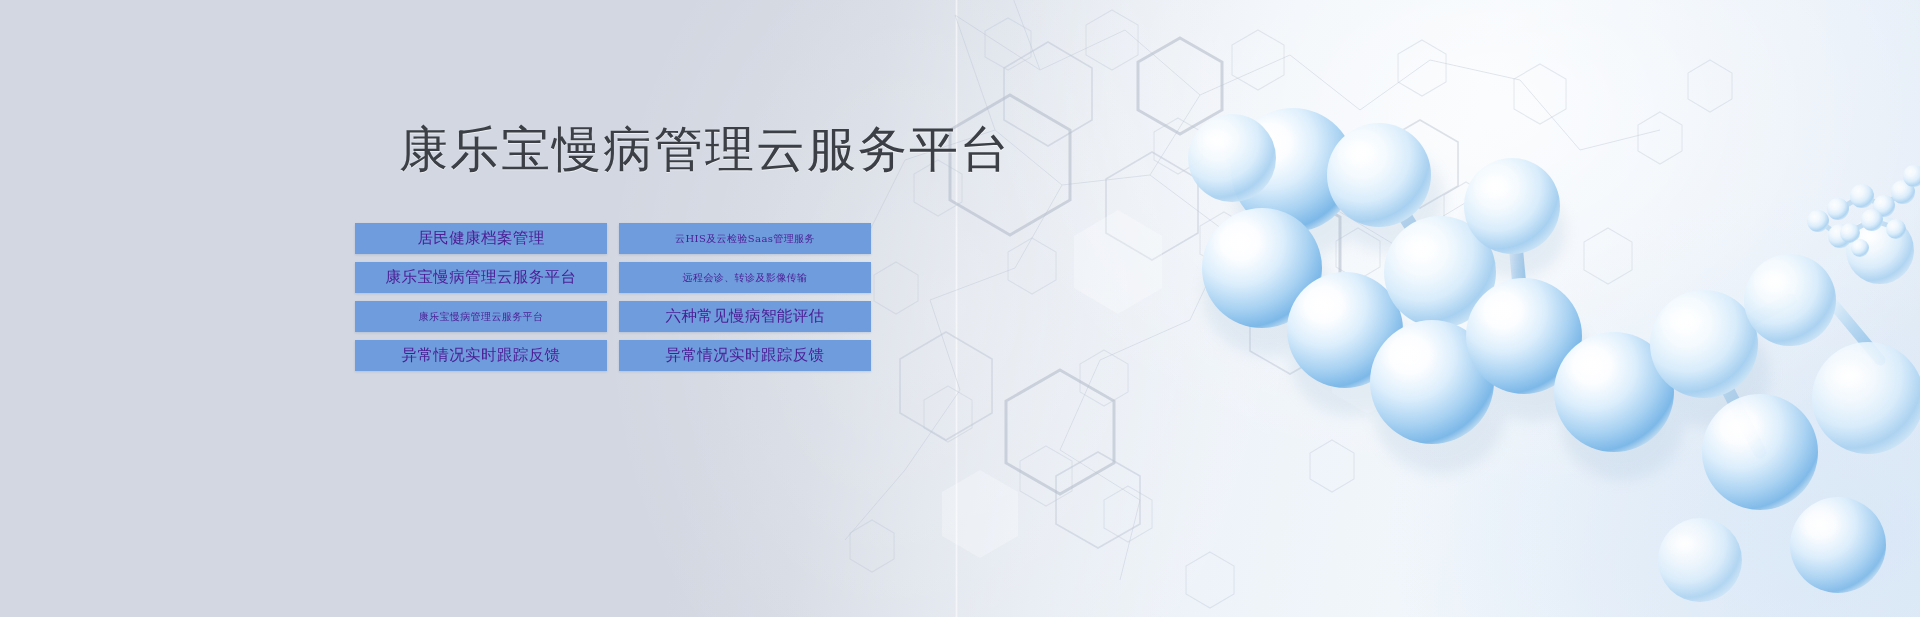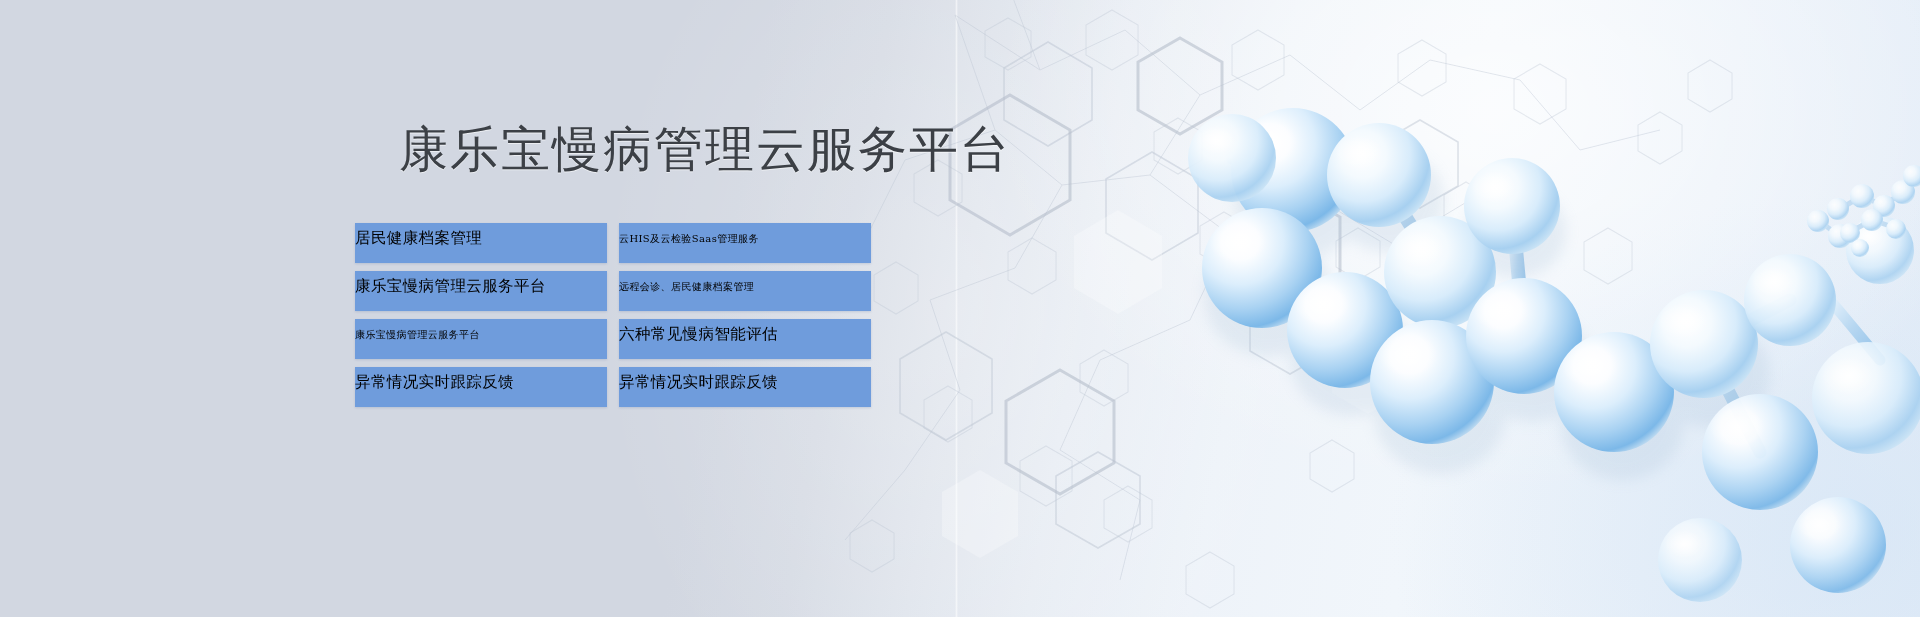--- a/index.html
+++ b/index.html
@@ -48,22 +48,22 @@
     font-family:Liberation Mono, monospace;
     text-shadow:0 1px 0 rgba(255,255,255,.55);
     margin-left:44px;
   }
   .grid{
     margin-top:42px;display:grid;
     grid-template-columns:252px 252px;
     gap:8px 12px;width:516px;
   }
   .chip{
-    height:40px;line-height:31px;text-align:left;
-    background:#6f9cdc;color:#000000;
+    height:31px;line-height:31px;text-align:center;
+    background:#6f9cdc;color:#4c1d95;
     font-size:15.5px;letter-spacing:.4px;
     font-family:"DejaVu Serif","Liberation Serif",serif;
     white-space:nowrap;overflow:hidden;
     box-shadow:0 1px 2px rgba(90,120,165,.22);
     user-select:none;
   }
   .chip.wide{font-size:10px;}
 </style>
 </head>
 <body>
@@ -298,21 +298,21 @@
 
   <div class="content">
 
     <div class="title">康乐宝慢病管理云服务平台</div>
 
     <div class="grid">
       <div class="chip">居民健康档案管理</div>
       <div class="chip wide">云HIS及云检验Saas管理服务</div>
 
       <div class="chip">康乐宝慢病管理云服务平台</div>
-      <div class="chip wide">远程会诊、居民健康档案管理</div>
+      <div class="chip wide">远程会诊、转诊及影像传输</div>
 
       <div class="chip wide">康乐宝慢病管理云服务平台</div>
       <div class="chip">六种常见慢病智能评估</div>
 
       <div class="chip">异常情况实时跟踪反馈</div>
       <div class="chip">异常情况实时跟踪反馈</div>
     </div>
 
   </div>
 </div>

